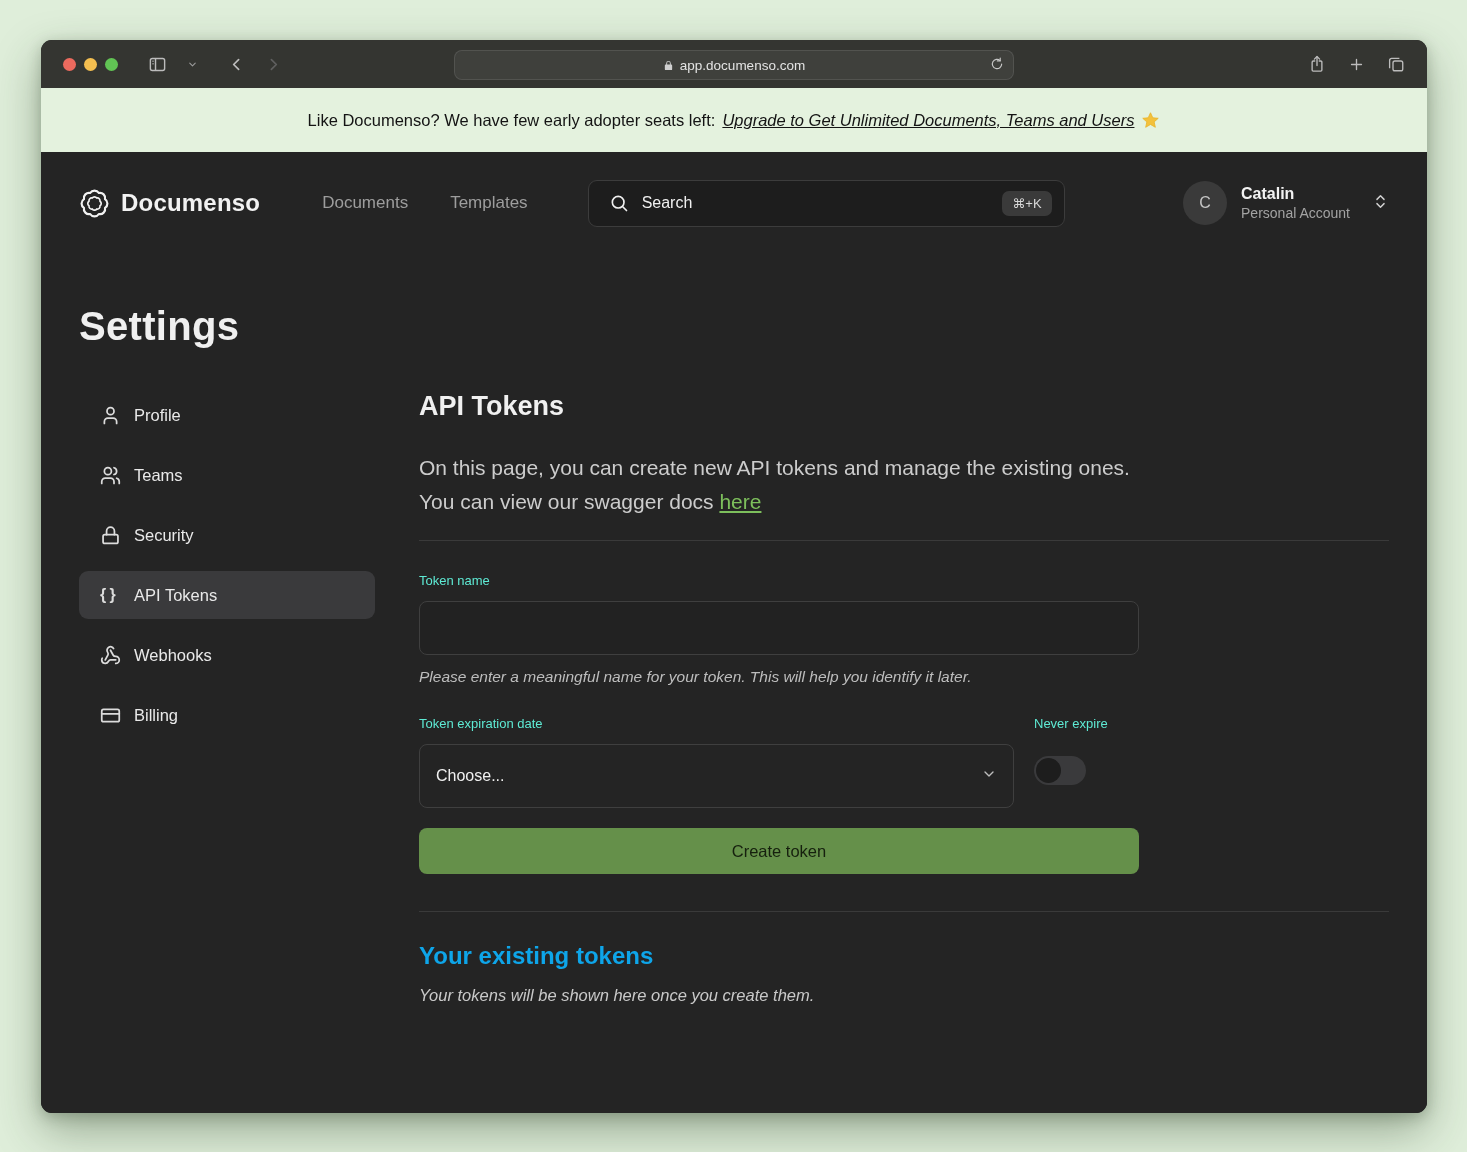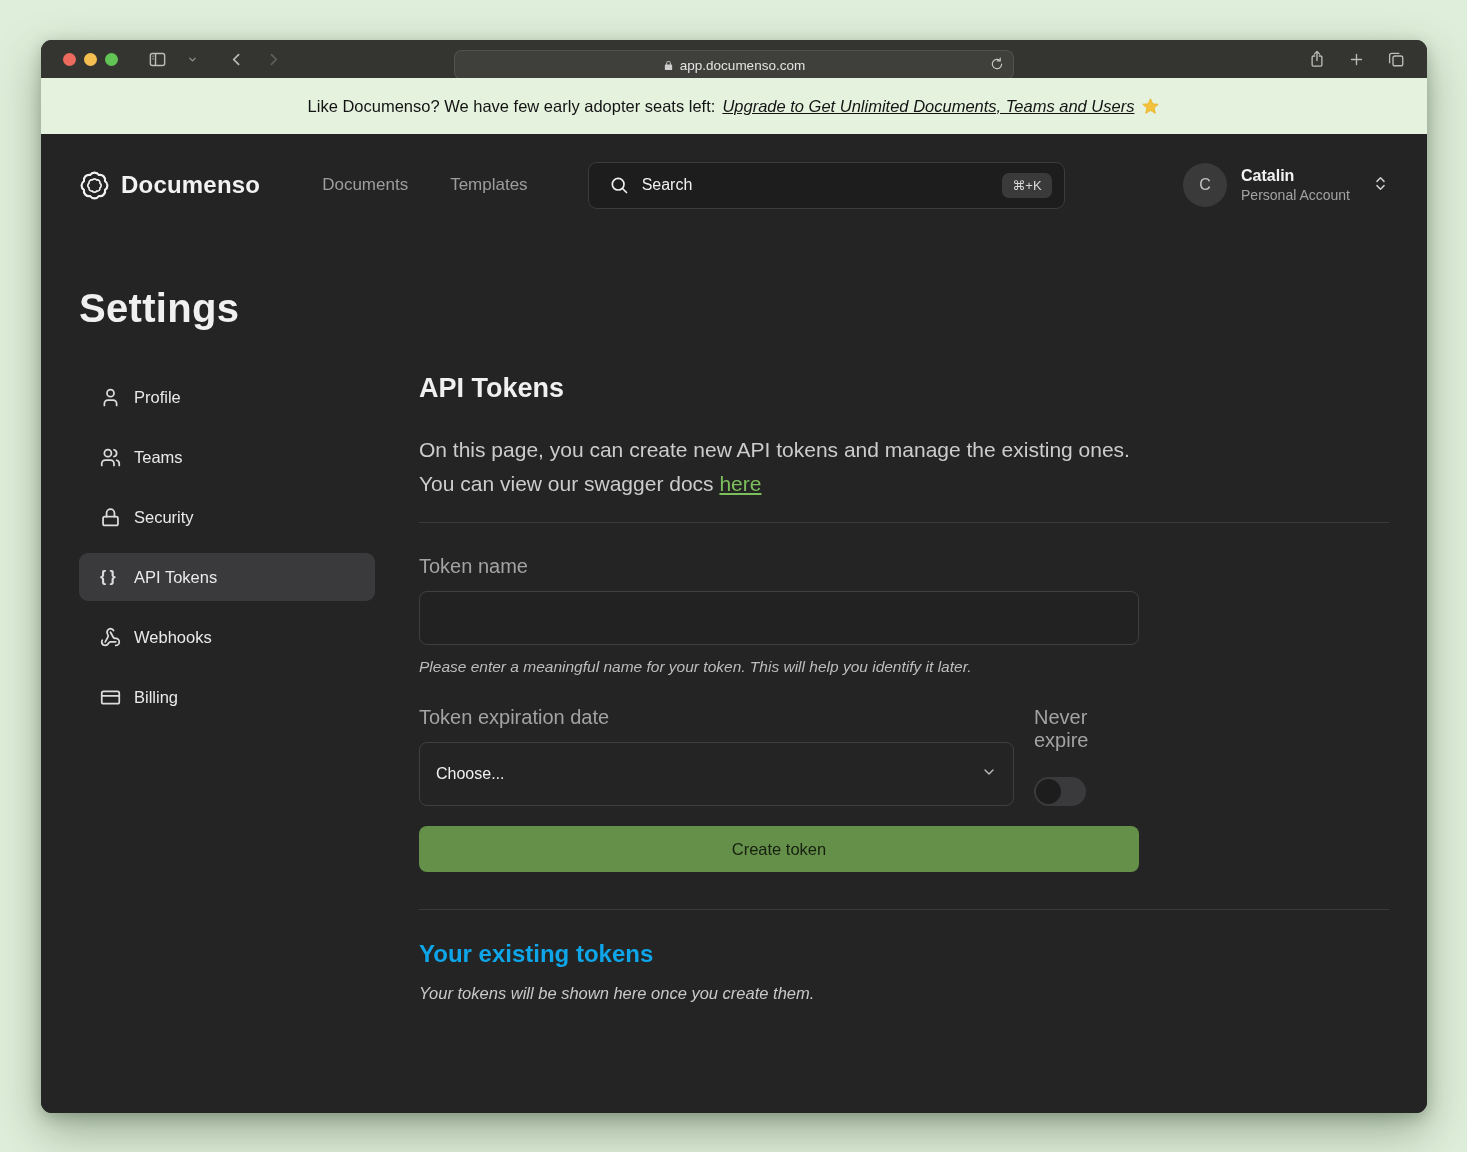--- a/index.html
+++ b/index.html
@@ -12,21 +12,21 @@
   }
   .window {
     position:absolute; left:41px; top:40px; width:1386px; height:1073px;
     border-radius:11px; overflow:hidden;
     box-shadow:0 18px 45px rgba(40,60,35,.38), 0 4px 14px rgba(40,60,35,.25);
     display:flex; flex-direction:column;
     background:#242424;
   }
   
   .titlebar {
-    height:38px; background:#343531; flex:0 0 auto;
+    height:48px; background:#343531; flex:0 0 auto;
     display:flex; align-items:center; position:relative;
     padding:16px 22px;
   }
   .traffic { display:flex; gap:8px; margin-right:30px; }
   .traffic span { width:13px; height:13px; border-radius:50%; display:block; }
   .tb-ic { color:#bcbcbc; display:flex; align-items:center; justify-content:center; }
   .tb-ic svg { display:block; }
   .tb-group { display:flex; align-items:center; gap:20px; }
   .chev-sm { color:#9a9a9a; }
   .fwd { color:#5f5f5f; }
@@ -34,21 +34,21 @@
     position:absolute; left:50%; top:10px; transform:translateX(-50%);
     width:560px; height:30px; border-radius:8px;
     background:rgba(255,255,255,.055); border:1px solid rgba(255,255,255,.10);
     display:flex; align-items:center; justify-content:center; gap:6px;
     color:#e3e3e3; font-size:13.5px;
   }
   .urlbar .reload { position:absolute; right:9px; color:#c7c7c7; }
   .tb-right { position:absolute; right:22px; display:flex; gap:22px; color:#bcbcbc; }
   
   .banner {
-    height:56px; flex:0 0 auto; background:#e4f2de;
+    height:64px; flex:0 0 auto; background:#e4f2de;
     display:flex; align-items:center; justify-content:center; gap:7px;
     color:#141414; font-size:16.5px; font-weight:500;
   }
   .banner a { color:#141414; text-decoration:underline; font-weight:500; cursor:pointer;font-style:italic; }
   .banner .star { display:flex; }
   
   .app { flex:1; background:#242424; color:#ededed; overflow:hidden; display:flex; flex-direction:column; }
   .app-header { height:102px; flex:0 0 auto; display:flex; align-items:center; padding:0 38px; }
   .brand { display:flex; align-items:center; gap:11px; color:#f2f2f2; }
   .brand-name { font-size:24px; font-weight:700; letter-spacing:.2px; }
@@ -90,21 +90,21 @@
   .side-item.active { background:#3a3a3c; }
   .side-item .ic { width:21px; display:flex; color:#dcdcdc; }
   .braces { font-size:16px; font-weight:700; letter-spacing:1px; color:#dcdcdc; }
   .content { flex:1; min-width:0; }
   h2.content-title { font-size:27px; font-weight:700; color:#f0f0f0; }
   .desc { margin-top:29px; font-size:21px; color:#cccccc; line-height:1.6; }
   .desc a { color:#7dbf5c; text-decoration:underline; cursor:pointer; }
   .divider { border:0; border-top:1px solid #3a3a3a; margin:0; }
   .div1 { margin-top:22px; }
   .form { width:720px; }
-  .field-label { margin-top:32px; font-size:20px; color:#a3a3a3; font-weight:500; }
+  .field-label { margin-top:32px; font-size:13px; color:#5eead4; font-weight:500; }
   .text-input {
     margin-top:13px; width:720px; height:54px; border-radius:8px;
     background:#222222; border:1px solid #3f3f3f; outline:none;
     color:#f0f0f0; font-size:16px; padding:0 16px; font-family:inherit; display:block;
   }
   .hint { margin-top:13px; font-size:15.5px; font-style:italic; color:#bdbdbd; }
   .exp-row { display:flex; margin-top:30px; }
   .exp-col { width:595px; }
   .never-col { margin-left:20px; width:105px; }
   .select {

